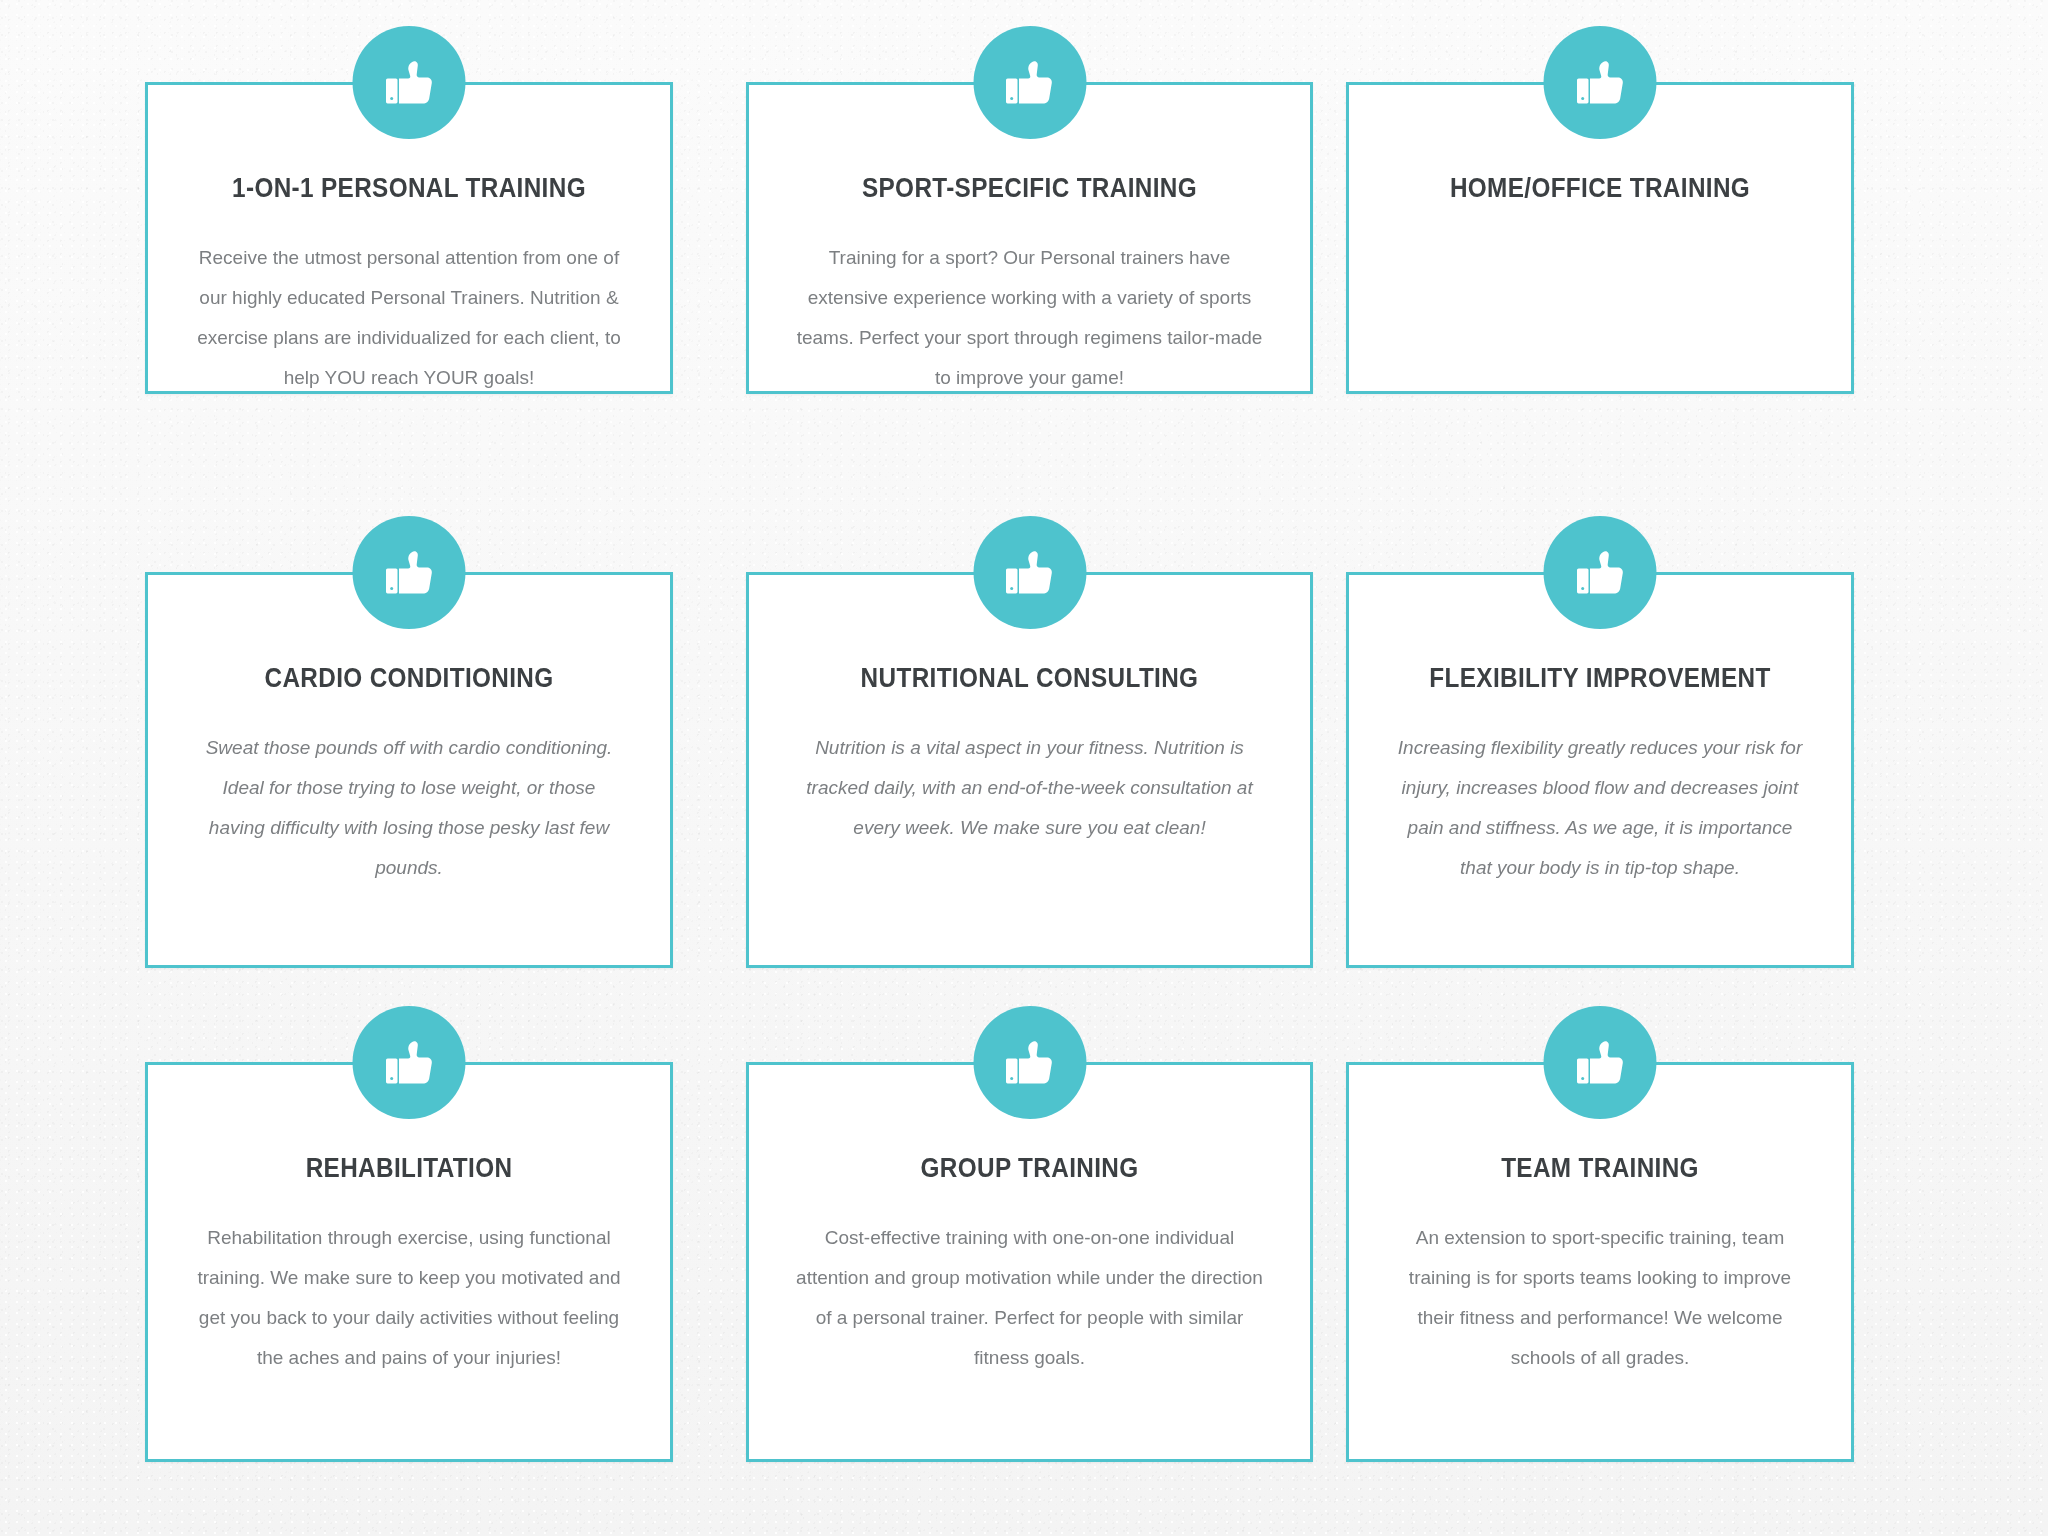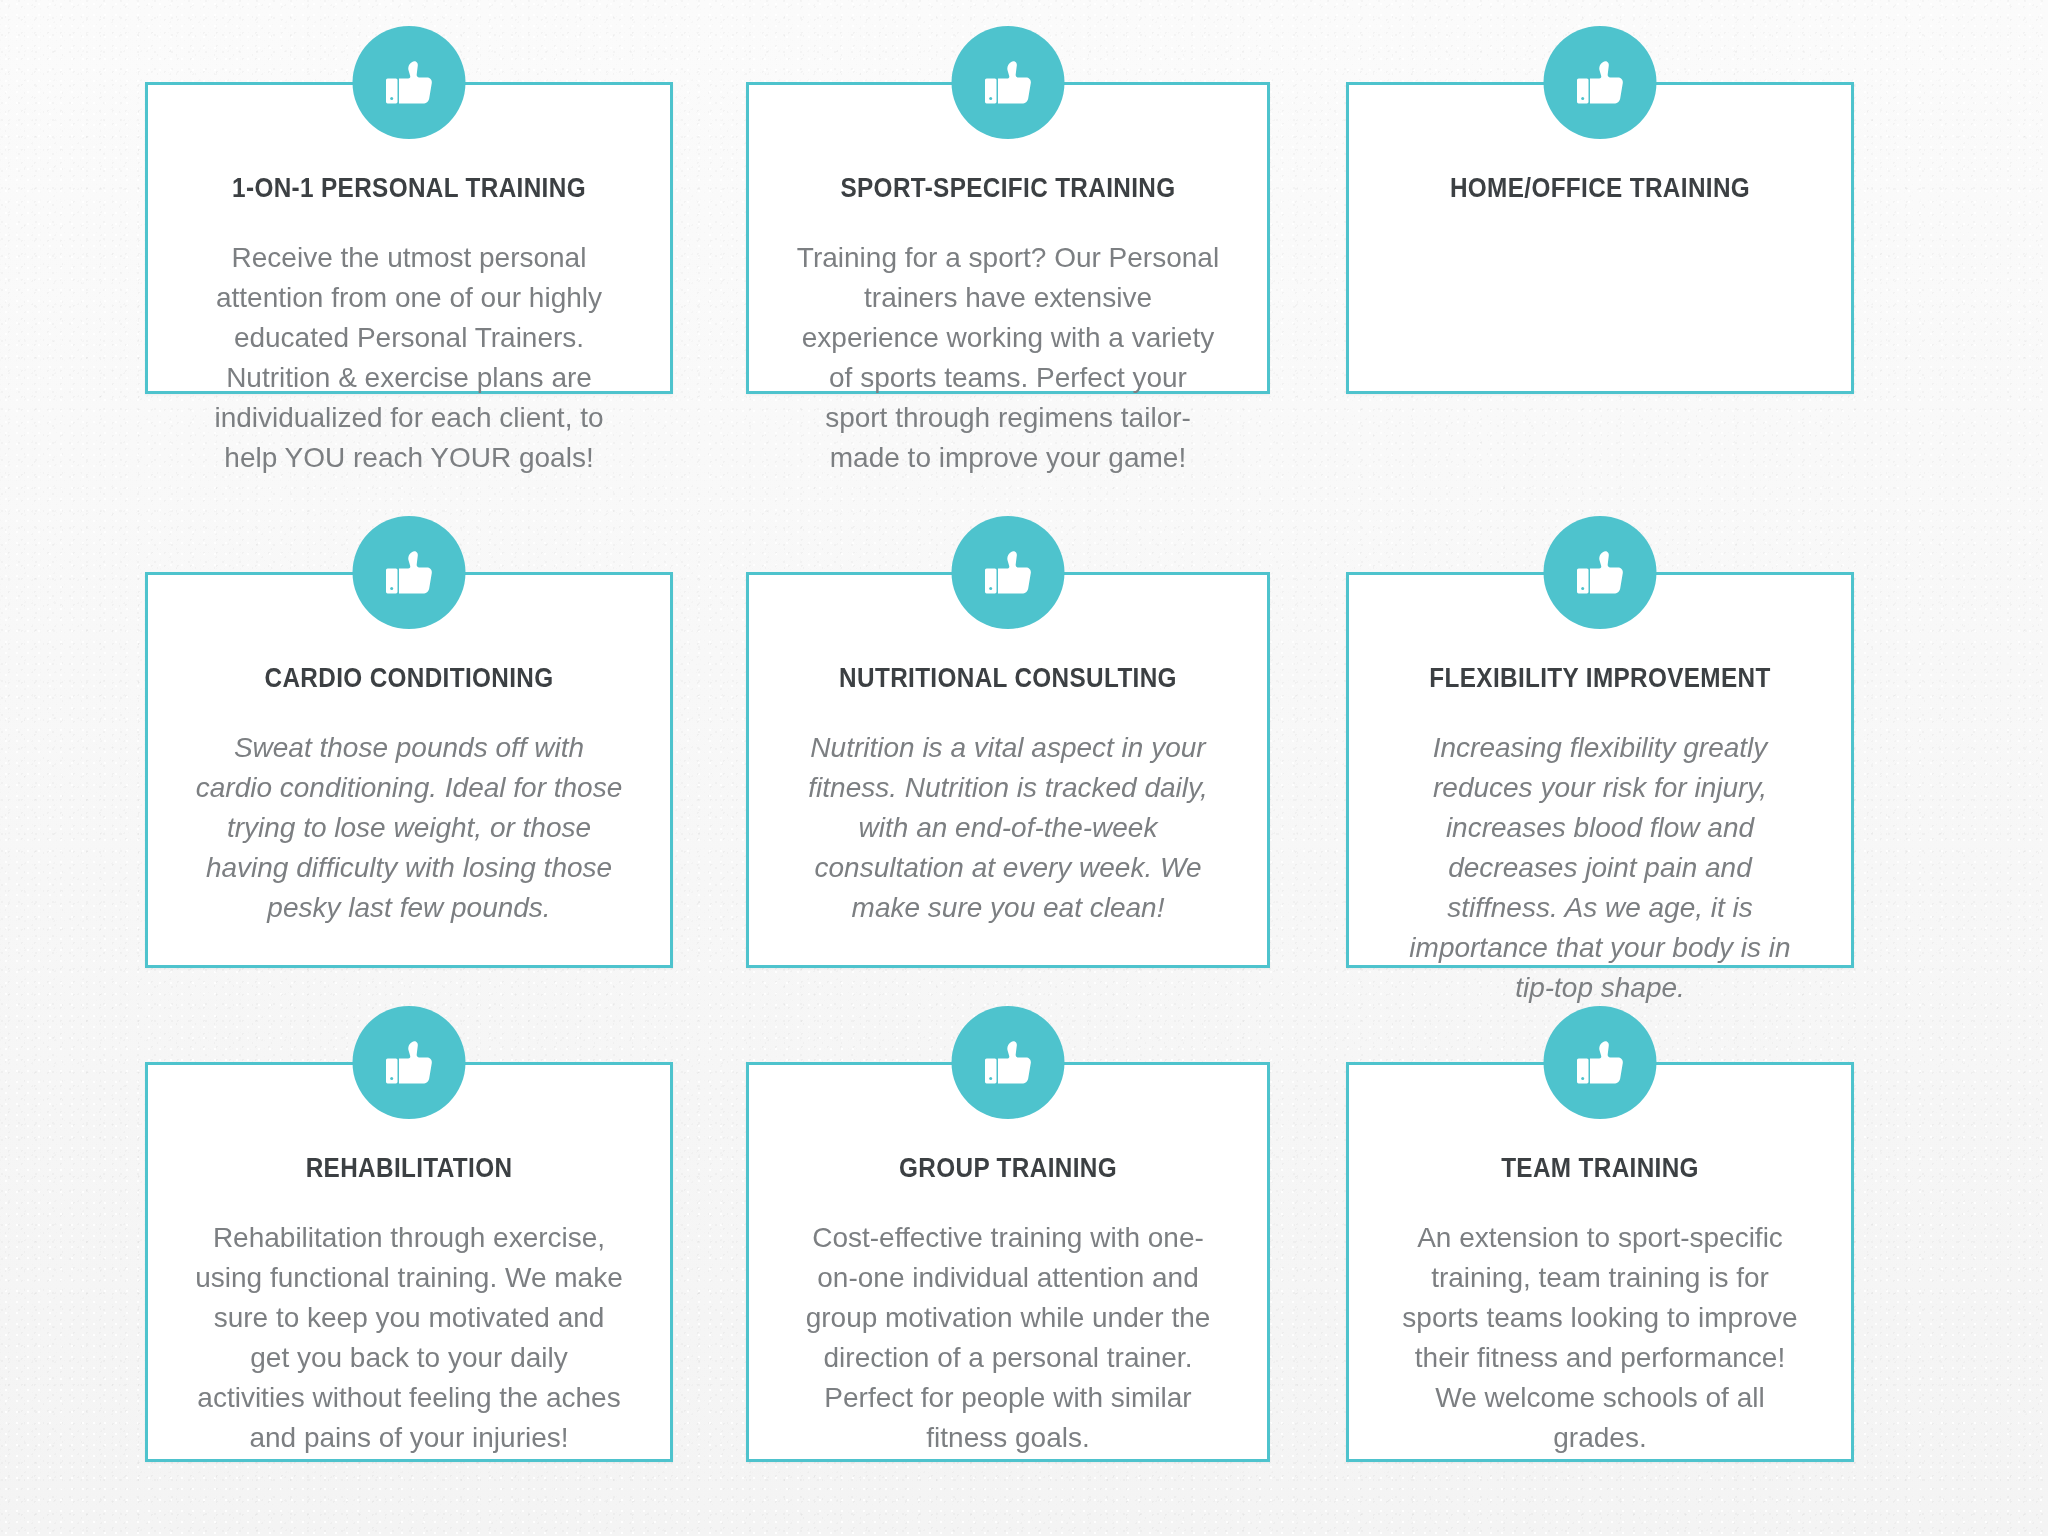--- a/index.html
+++ b/index.html
@@ -61,33 +61,33 @@
     font-size:27px;
     font-weight:700;
     letter-spacing:.4px;
     color:#3c4043;
     transform:scaleX(.90);
     transform-origin:center;
     white-space:nowrap;
   }
 
   .card-text{
-    font-size:28px;
+    font-size:19px;
     line-height:40px;
     color:#7c7f82;
     font-weight:400;
   }
 
   
   .r1{ top:82px;  height:312px; }
   .r2{ top:572px; height:396px; }
   .r3{ top:1062px;height:400px; }
 
   .c1{ left:145px; width:528px; }
-  .c2{ left:746px; width:524px; }
+  .c2{ left:746px; width:567px; }
   .c3{ left:1346px;width:508px; }
 
   .r1 .card-title{ margin-top:88px; }
   .r1 .card-text { margin-top:34px; }
 
   .r2 .card-title{ margin-top:88px; }
   .r2 .card-text { margin-top:34px;font-style:italic; }
 
   .r3 .card-title{ margin-top:88px; }
   .r3 .card-text { margin-top:34px; }

